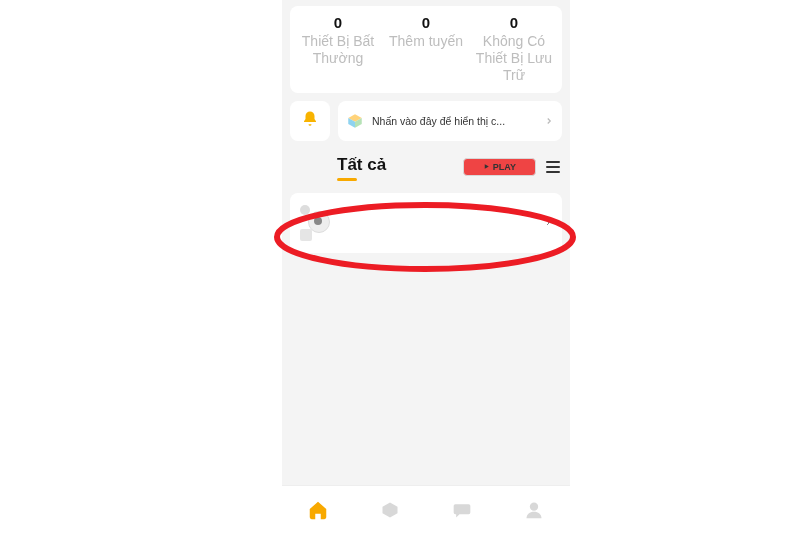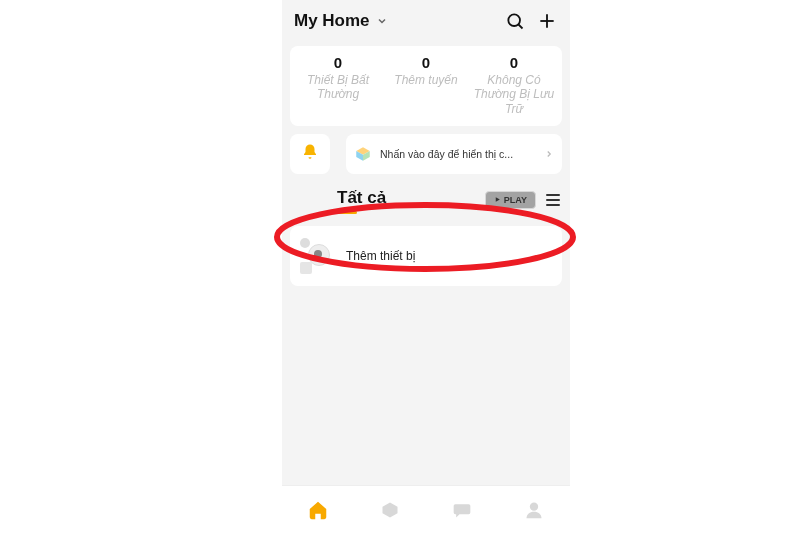--- a/index.html
+++ b/index.html
@@ -58,32 +58,31 @@
   .stat {
     flex: 1;
     text-align: center;
   }
   .stat-num {
     font-size: 15px;
     font-weight: 600;
     color: #111;
   }
   .stat-label {
-    font-size: 12px;
+    font-size: 14px;
     color: #bdbdbd;
     margin-top: 2px;
     line-height: 1.2;
     padding: 0 2px;
-    font-style: italic;
   }
   
   .notice-row {
     margin: 8px 8px 0 8px;
     display: flex;
-    gap: 16px;
+    gap: 8px;
   }
   .bell-card {
     width: 40px;
     height: 40px;
     background: #fff;
     border-radius: 8px;
     display: flex;
     align-items: center;
     justify-content: center;
   }
@@ -131,25 +130,25 @@
     left: 0;
     bottom: -2px;
     width: 20px;
     height: 3px;
     background: #f8a900;
     border-radius: 2px;
   }
   .section-spacer { flex: 1; }
   .play-btn {
     border: 1px solid #d8d8d8;
-    background: #a3a3a3;
+    background: #ef4444;
     border-radius: 4px;
     font-size: 9px;
     font-weight: 600;
-    padding: 3px 8px;
+    padding: 3px 19px;
     display: flex;
     align-items: center;
     gap: 3px;
     color: #333;
   }
   .menu-icon {
     margin-left: 10px;
     display: inline-flex;
     flex-direction: column;
     gap: 3px;
@@ -248,56 +247,33 @@
     justify-content: center;
     width: 28px;
     height: 28px;
   }
 </style>
 </head>
 <body>
 
 <div class="phone">
 
-  <div class="header">
-    <div style="display:flex;align-items:center;">
-      <span class="header-title">My Home</span>
-      <span class="chevron-down">
-        <svg width="12" height="12" viewBox="0 0 24 24" fill="none" stroke="#666" stroke-width="3">
-            <polyline points="6 9 12 15 18 9"></polyline>
-          </svg>
-      </span>
-    </div>
-    <div class="header-spacer"></div>
-    <span class="header-icon">
-      <svg width="20" height="20" viewBox="0 0 24 24" fill="none" stroke="#111" stroke-width="2.2">
-          <circle cx="11" cy="11" r="7"></circle>
-          <line x1="21" y1="21" x2="16.2" y2="16.2"></line>
-        </svg>
-    </span>
-    <span class="header-icon">
-      <svg width="20" height="20" viewBox="0 0 24 24" fill="none" stroke="#111" stroke-width="2.2">
-          <line x1="12" y1="4" x2="12" y2="20"></line>
-          <line x1="4" y1="12" x2="20" y2="12"></line>
-        </svg>
-    </span>
-  </div>
 
   <div class="stats">
     <div class="stat">
       <div class="stat-num">0</div>
       <div class="stat-label">Thiết Bị Bất Thường</div>
     </div>
     <div class="stat">
       <div class="stat-num">0</div>
       <div class="stat-label">Thêm tuyến</div>
     </div>
     <div class="stat">
       <div class="stat-num">0</div>
-      <div class="stat-label">Không Có Thường Bị Lưu Trữ</div>
+      <div class="stat-label">Không Có Thiết Bị Lưu Trữ</div>
     </div>
   </div>
 
   <div class="notice-row">
     <div class="bell-card">
       <span class="bell-icon">
         <svg width="18" height="18" viewBox="0 0 24 24" fill="#f8b300">
             <path d="M12 2a6 6 0 0 0-6 6v4l-2 3v1h16v-1l-2-3V8a6 6 0 0 0-6-6z"></path>
             <path d="M10 19a2 2 0 0 0 4 0"></path>
           </svg>
@@ -339,21 +315,20 @@
   </div>
 
   <div class="device-card">
     <div class="device-thumb">
       <div class="camera-corner1"></div>
       <div class="camera-corner2"></div>
       <div class="camera-body"></div>
       <div class="camera-lens"></div>
     </div>
     <div class="device-text">
-      <div class="device-title">Thêm thiết bị</div>
     </div>
     <span class="device-chevron">
       <svg width="8" height="8" viewBox="0 0 24 24" fill="none" stroke="#888" stroke-width="3">
           <polyline points="9 6 15 12 9 18"></polyline>
         </svg>
     </span>
   </div>
 
   <div class="bottom-nav">
     <span class="nav-item">

